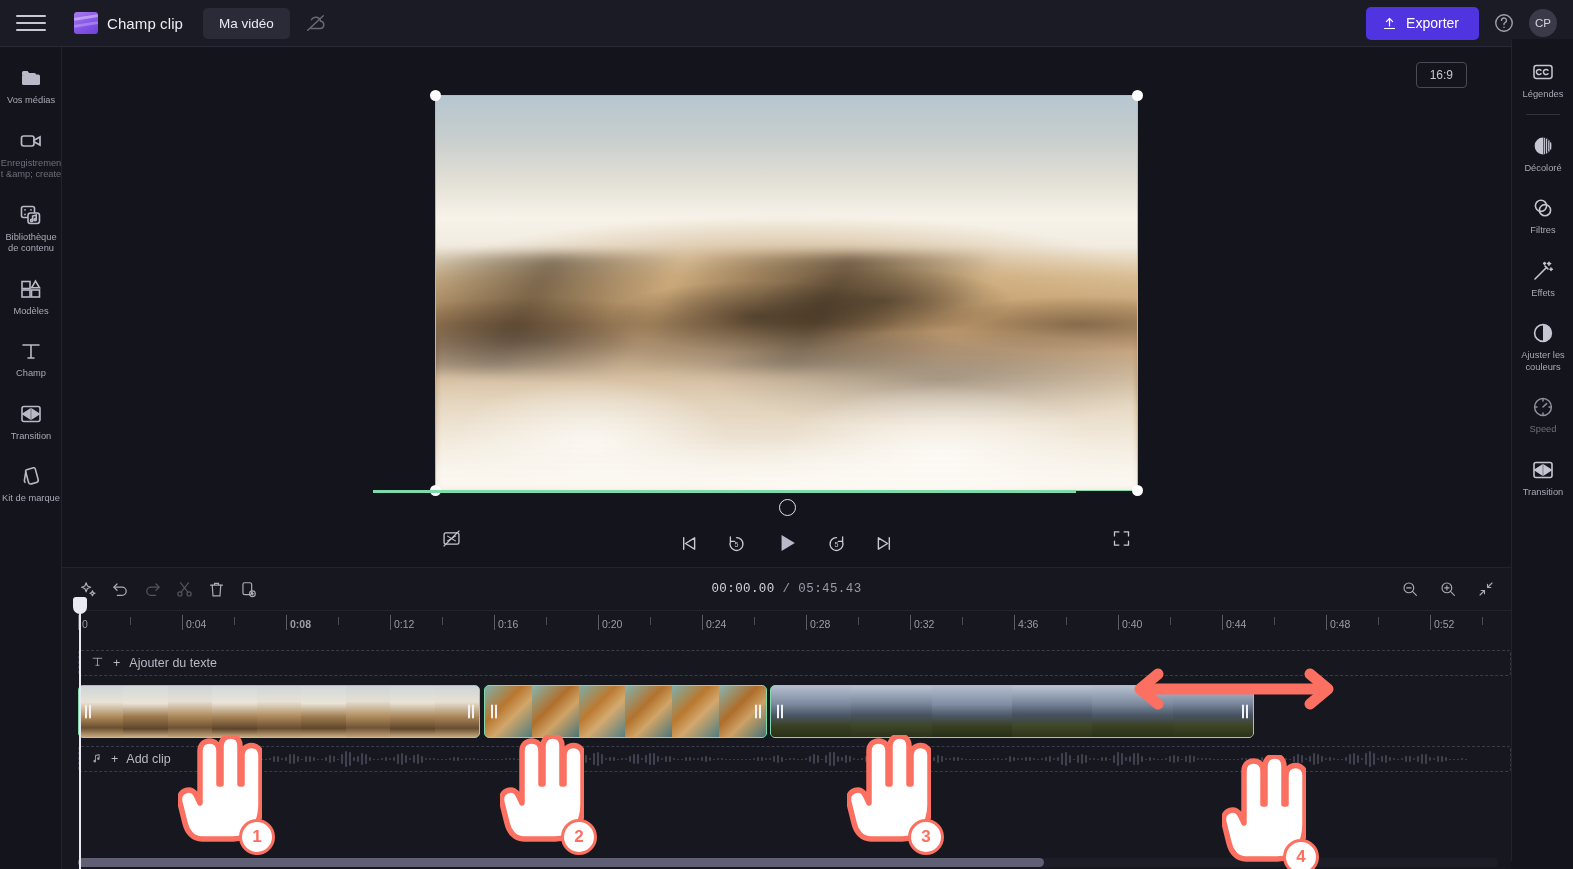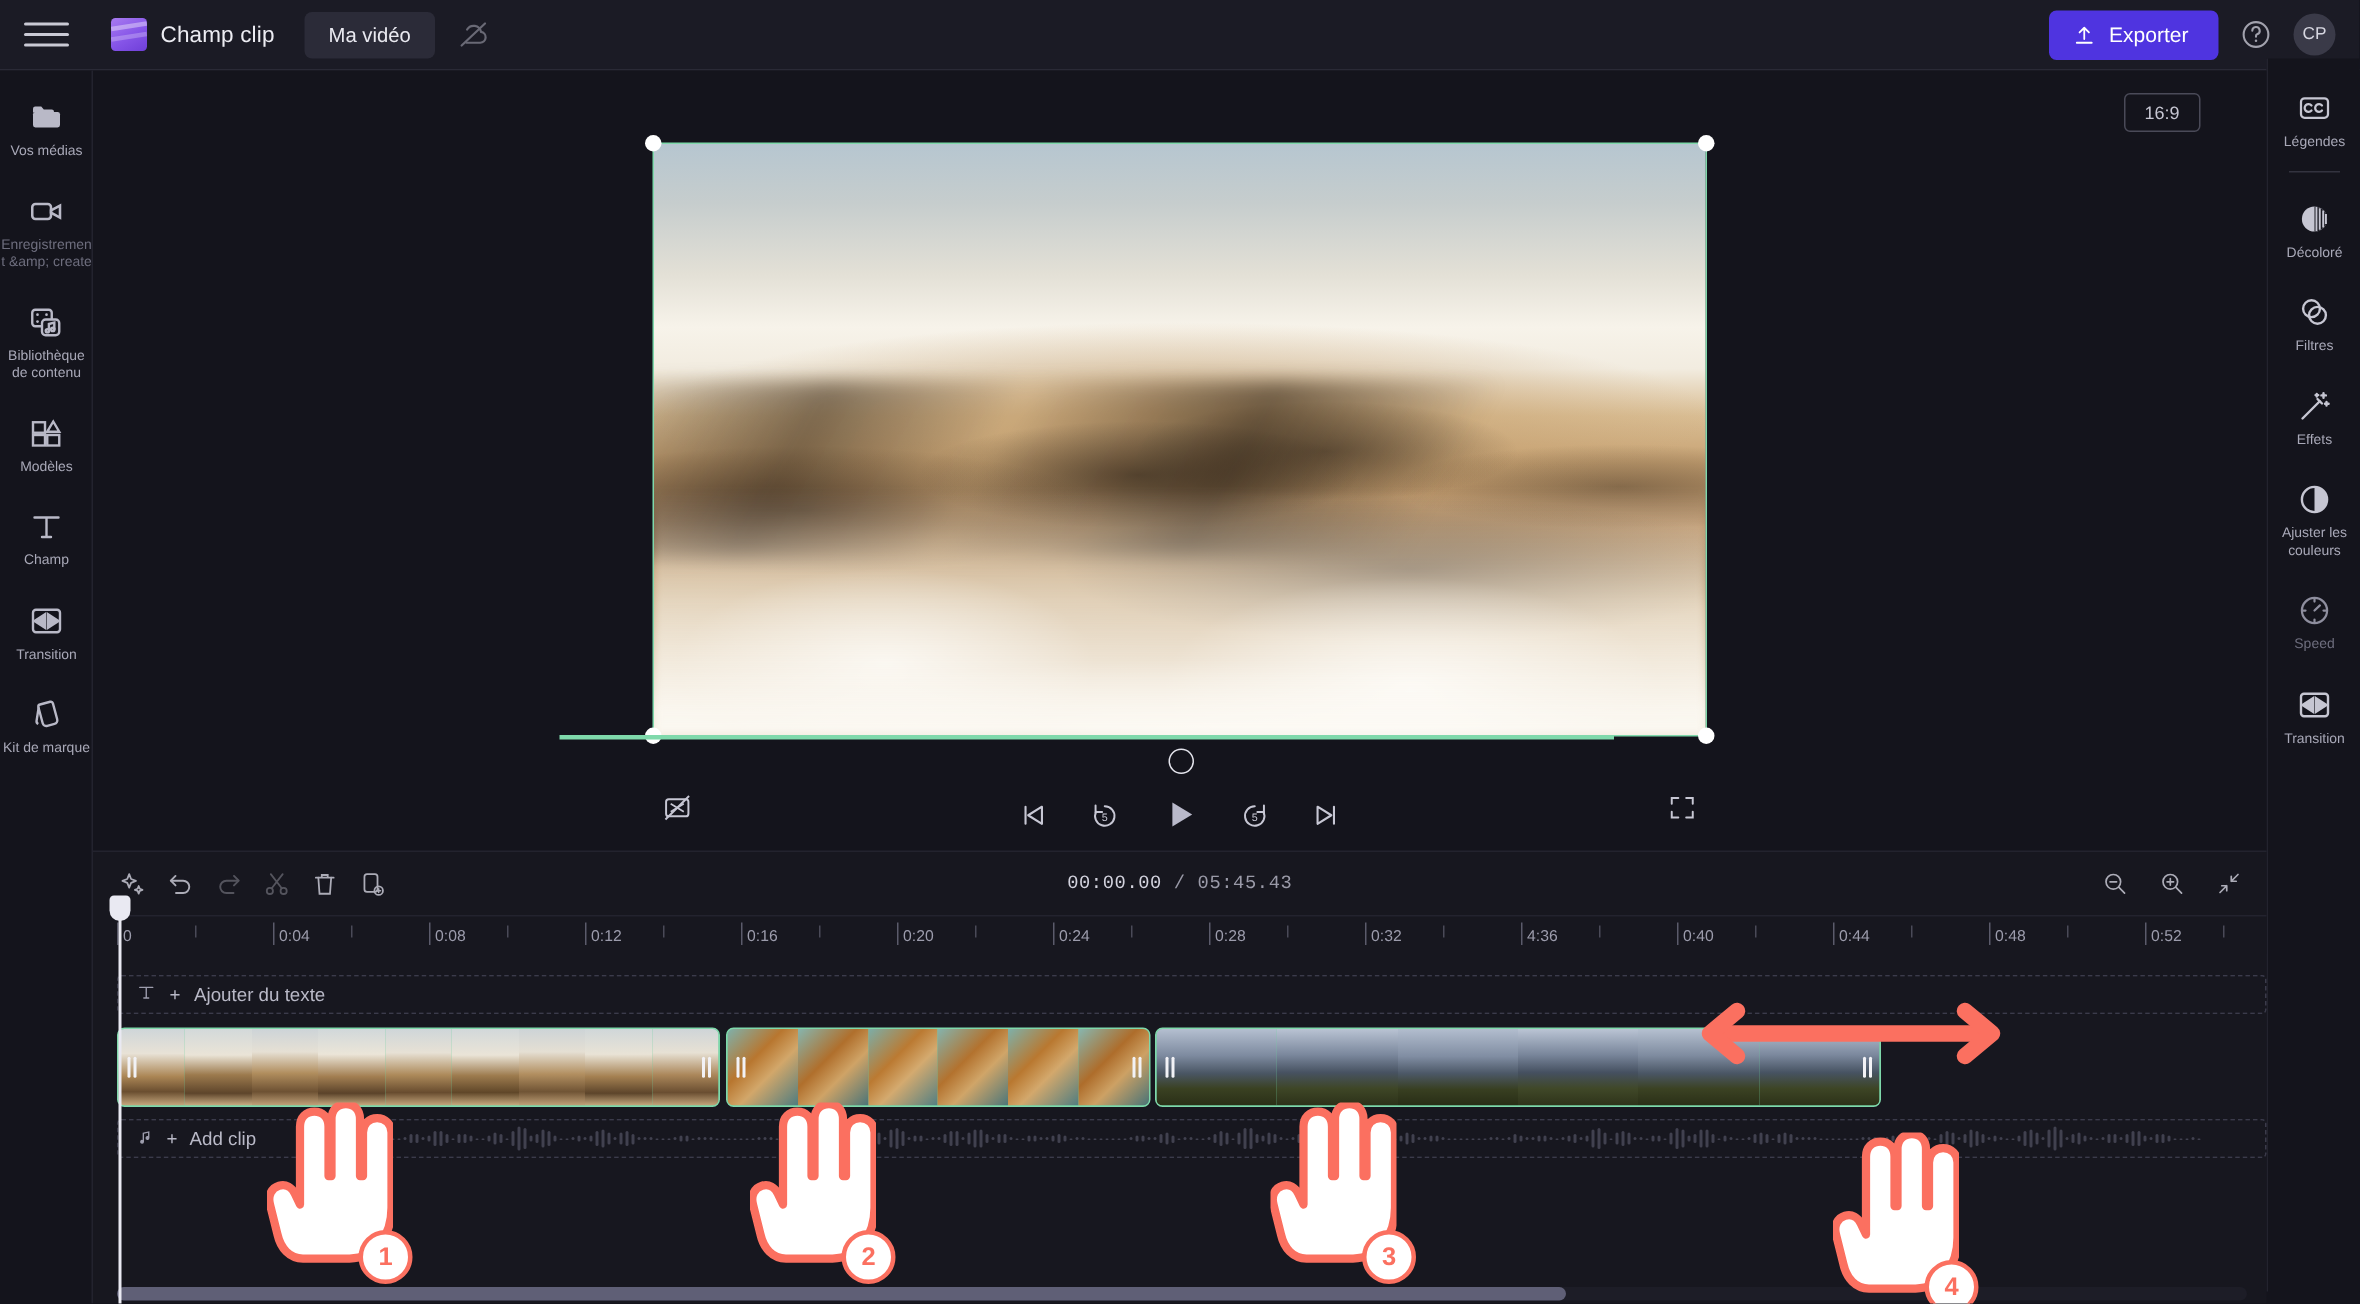--- a/index.html
+++ b/index.html
@@ -602,21 +602,21 @@
     </div>
 
     <div class="ruler">
         <div class="tick major" style="left: 0px;"></div>
         <div class="tick-lbl" style="left: 4px;">0</div>
         <div class="tick" style="left: 52px;"></div>
         <div class="tick major" style="left: 104px;"></div>
         <div class="tick-lbl" style="left: 108px;">0:04</div>
         <div class="tick" style="left: 156px;"></div>
         <div class="tick major" style="left: 208px;"></div>
-        <div class="tick-lbl" style="left: 212px;">0:08</div>
+        <div class="tick-lbl" style="left: 212px; font-weight: bold;">0:08</div>
         <div class="tick" style="left: 260px;"></div>
         <div class="tick major" style="left: 312px;"></div>
         <div class="tick-lbl" style="left: 316px;">0:12</div>
         <div class="tick" style="left: 364px;"></div>
         <div class="tick major" style="left: 416px;"></div>
         <div class="tick-lbl" style="left: 420px;">0:16</div>
         <div class="tick" style="left: 468px;"></div>
         <div class="tick major" style="left: 520px;"></div>
         <div class="tick-lbl" style="left: 524px;">0:20</div>
         <div class="tick" style="left: 572px;"></div>

